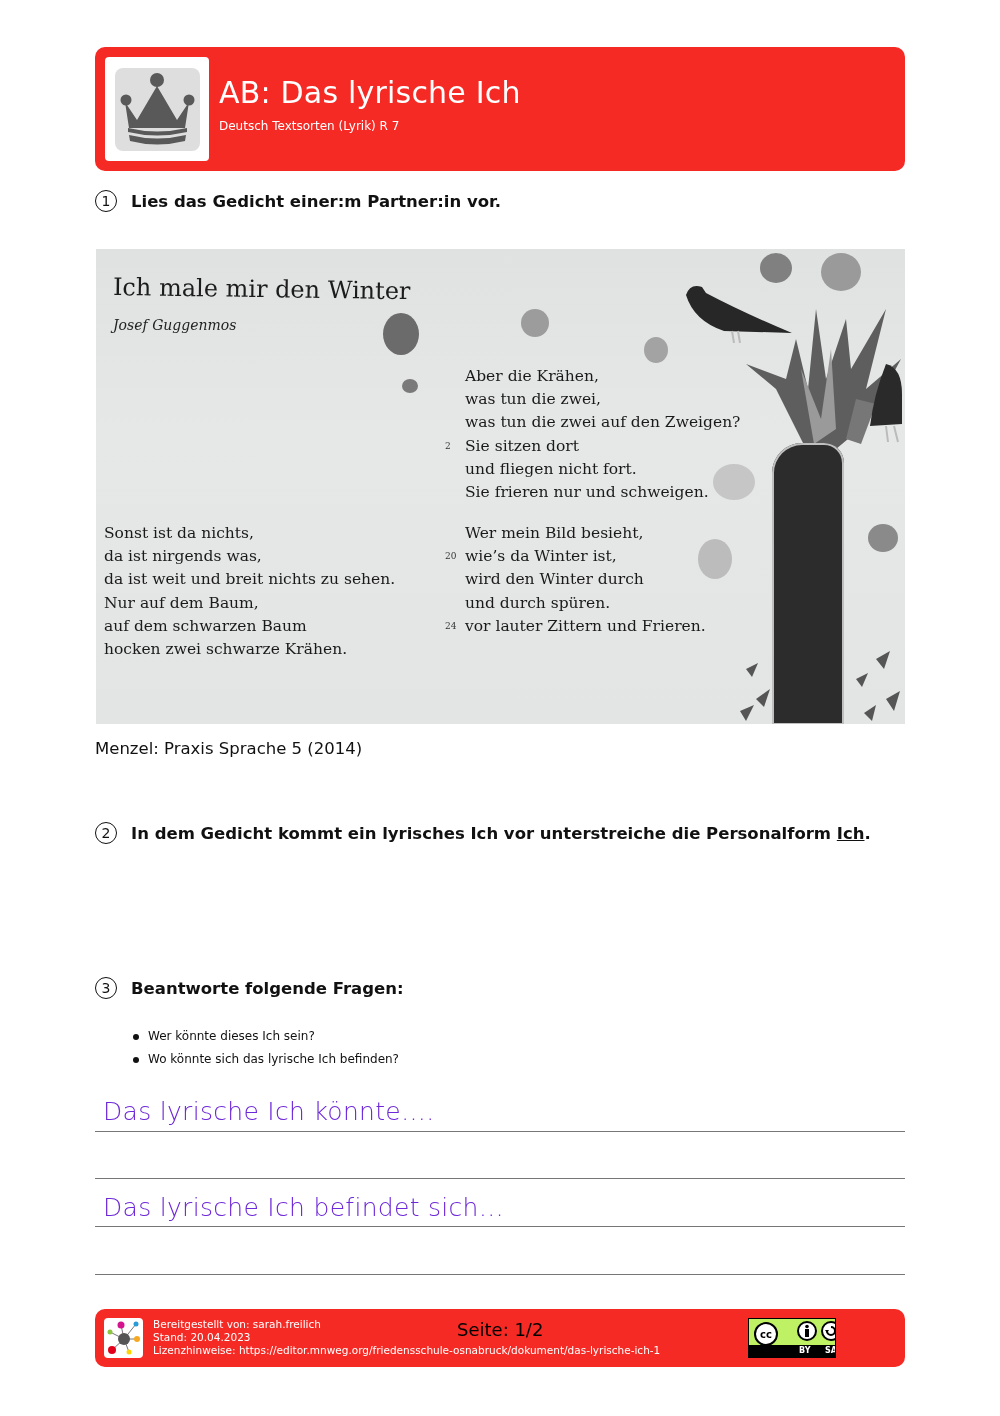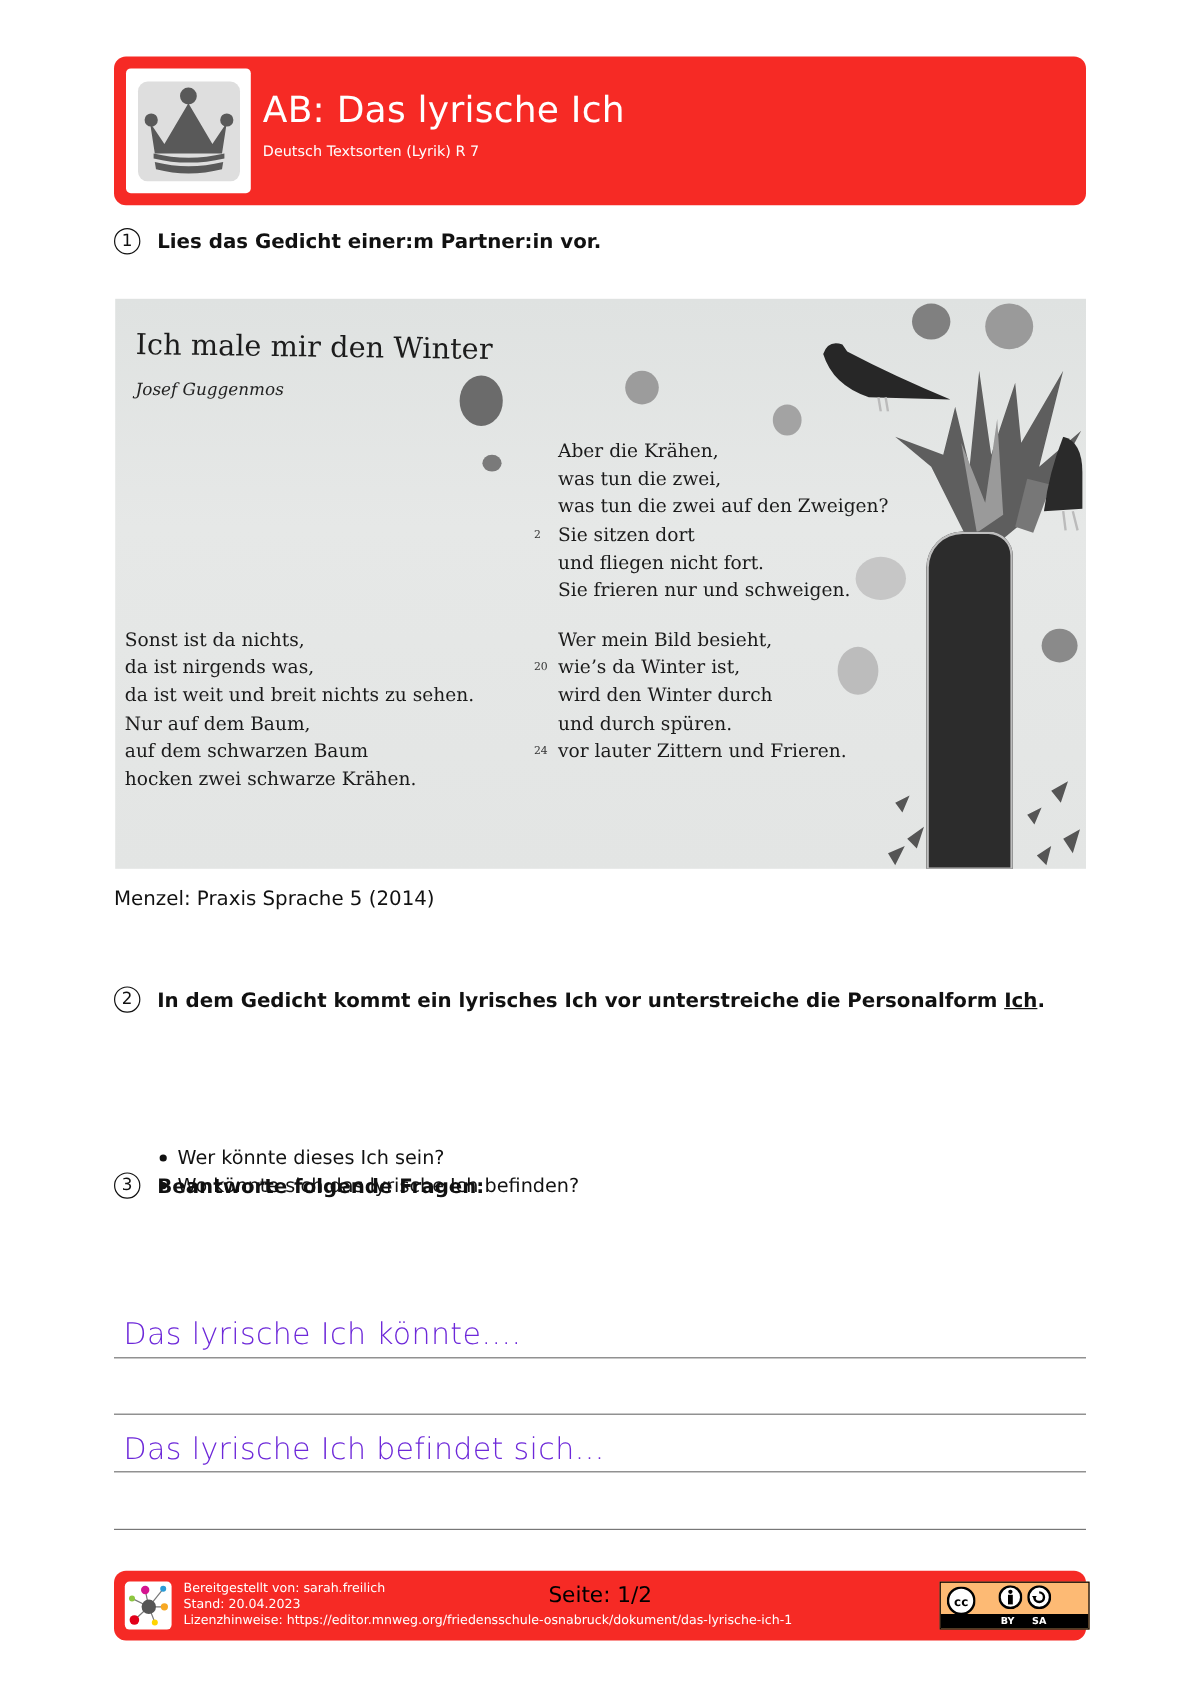--- a/index.html
+++ b/index.html
@@ -56,43 +56,43 @@
   .blob { position: absolute; border-radius: 50%; }
   .trunk {
     position: absolute; left: 676px; top: 194px; width: 72px; height: 282px;
     background: #2c2c2c; border-radius: 30px 20px 0 0;
     box-shadow: 0 0 0 2px #bfbfbf inset;
   }
   .crown { position: absolute; }
 
   .caption { position: absolute; left: 95px; top: 739px; font-size: 16.5px; color: #111; }
 
-  .bullets { position: absolute; left: 131px; top: 953px; font-size: 16px; color: #111; }
+  .bullets { position: absolute; left: 131px; top: 1025px; font-size: 12px; color: #111; }
   .bullets li { list-style: none; height: 23px; line-height: 23px; position: relative; padding-left: 17px; }
   .bullets li::before { content: ""; position: absolute; left: 2px; top: 9px; width: 6px; height: 6px; border-radius: 50%; background: #111; }
 
   .write-line { position: absolute; left: 95px; width: 810px; border-top: 1.5px solid #777; }
   .write-text {
     position: absolute; left: 103px; font-family: "DejaVu Sans", sans-serif;
     font-weight: 200; font-size: 25px; color: #6d28d9; letter-spacing: 0.3px;
   }
 
   .footer {
     position: absolute; left: 95px; top: 1309px; width: 810px; height: 58px;
     background: #f62a25; border-radius: 10px;
   }
   .footer-logo {
     position: absolute; left: 9px; top: 9px; width: 39px; height: 40px;
     background: #fff; border-radius: 4px;
   }
   .footer-info { position: absolute; left: 58px; top: 9px; font-size: 10.5px; color: #fff; line-height: 13.2px; }
   .footer-page { position: absolute; left: 362px; top: 10px; font-size: 18px; color: #000000; }
   .cc-badge {
-    position: absolute; left: 688px; top: 9px; width: 125px; height: 40px;
-    background: #fdba74; border: 1.5px solid #000; overflow: hidden;
+    position: absolute; left: 653px; top: 9px; width: 88px; height: 40px;
+    background: #bef264; border: 1.5px solid #000; overflow: hidden;
   }
   .cc-strip { position: absolute; left: 0; bottom: 0; width: 100%; height: 12px; background: #000; text-align: center; }
   .cc-strip span { position: absolute; color: #fff; font-size: 8px; font-weight: bold; top: 1px; }
 </style>
 </head>
 <body>
 
 <div class="header">
   <div class="logo-box">
     <div class="logo-inner">

